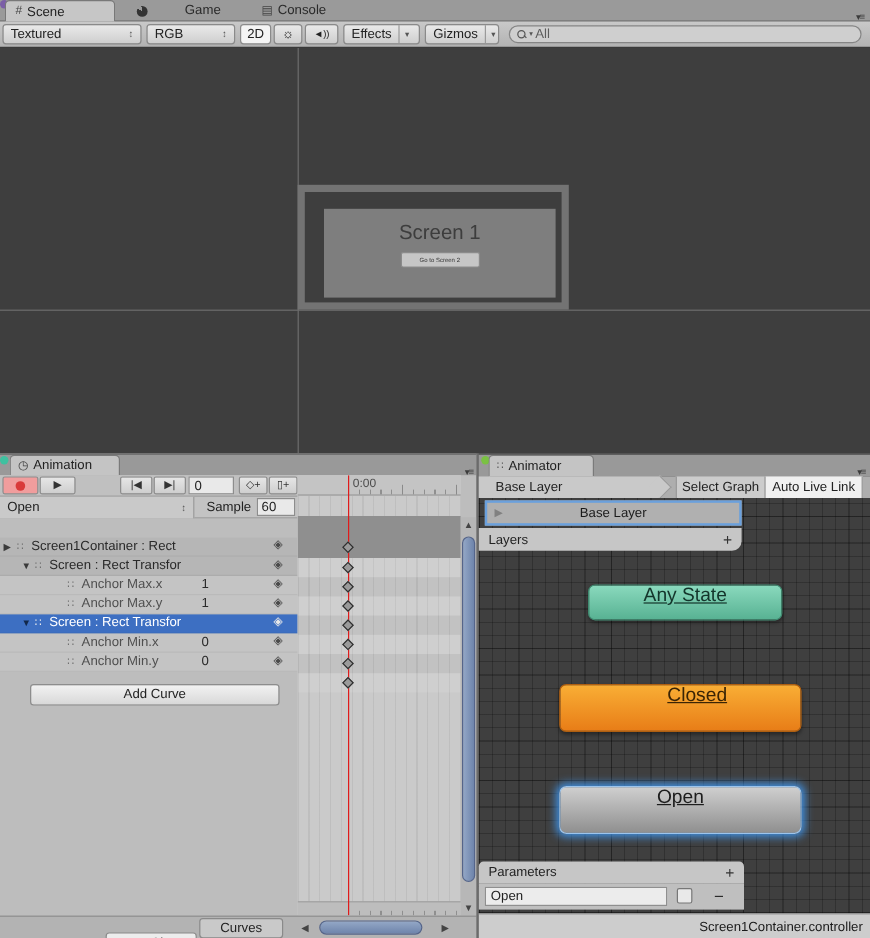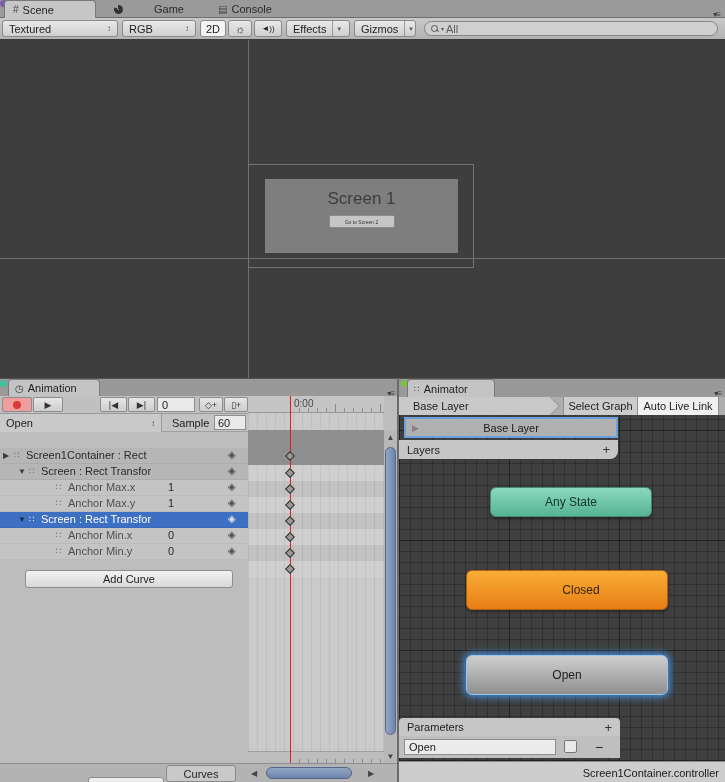--- a/index.html
+++ b/index.html
@@ -40,22 +40,22 @@
     border:1.3px solid #555; border-radius:50%; }
   .mag::after { content:""; position:absolute; left:5px; top:5px; width:3px; height:1.3px;
     background:#555; transform:rotate(45deg); }
   .mag-v { font-size:6px; color:#555; }
 
   
   .scene-view { position:absolute; left:0; top:40px; width:725px; height:338px;
     background:#3e3e3e; overflow:hidden; }
   .vline { position:absolute; left:248px; top:0; width:1px; height:338px; background:#6d6d6d; }
   .hline { position:absolute; left:0; top:218px; width:725px; height:1px; background:#6d6d6d; }
-  .canvas-rect { position:absolute; left:248px; top:124px; width:226px; height:104px;
-    border:1px solid #737373; }
+  .canvas-rect { position:absolute; left:248px; top:114px; width:226px; height:104px;
+    border:6px solid #737373; }
   .screen-panel { position:absolute; left:16px; top:14px; width:193px; height:74px;
     background:#7e7e7e; text-align:center; }
   .screen-title { margin-top:10px; font-size:17px; color:#3d3d3d; }
   .screen-btn { margin:6px auto 0; width:66px; height:13px; background:#c6c6c6;
     border:1px solid #8b8b8b; border-radius:2px; font-size:5px; color:#333;
     display:flex; align-items:center; justify-content:center; }
 
   .corner-dot { position:absolute; width:7px; height:7px; border-radius:50%; }
 
   
@@ -173,22 +173,22 @@
   .layer-item { position:absolute; left:5px; top:38px; width:214px; height:21px;
     background:#b0b0b0; border:2px solid #6aa0dd; display:flex; align-items:center;
     font-size:11px; color:#1a1a1a; }
   .layer-item .play { position:absolute; left:6px; font-size:9px; color:#818181; }
   .layer-item .lbl { width:100%; text-align:center; }
   .layers-bar { position:absolute; left:0; top:61px; width:219px; height:19px;
     background:#c6c6c6; border-bottom-right-radius:8px; display:flex; align-items:center;
     font-size:11px; color:#222; padding:0 8px; }
   .layers-bar .plus { margin-left:auto; font-size:13px; color:#333; }
 
-  .state { position:absolute; border-radius:6px; display:flex; align-items:center;
-    justify-content:center; font-size:12px; }
+  .state { position:absolute; border-radius:6px; display:flex; 
+    justify-content:center; font-size:16px;text-decoration:underline; }
   .state.any { left:91px; top:108px; width:162px; height:30px; color:#14352b;
     background:linear-gradient(#8ad9bd,#58b293); border:1px solid #3f8a70;
     box-shadow:0 2px 3px rgba(0,0,0,0.35); }
   .state.closed { left:67px; top:191px; width:202px; height:40px; color:#3a2405;
     background:linear-gradient(#f9ae35,#e87d17); border:1px solid #b05f10;
     box-shadow:0 2px 3px rgba(0,0,0,0.35);padding-left:28px; }
   .state.open { left:67px; top:276px; width:202px; height:40px; color:#1d1d1d;
     background:linear-gradient(#cfcfcf,#8f8f8f); border:1px solid #9cc4ec;
     box-shadow:0 0 7px 2px rgba(64,148,232,0.95); }
 

